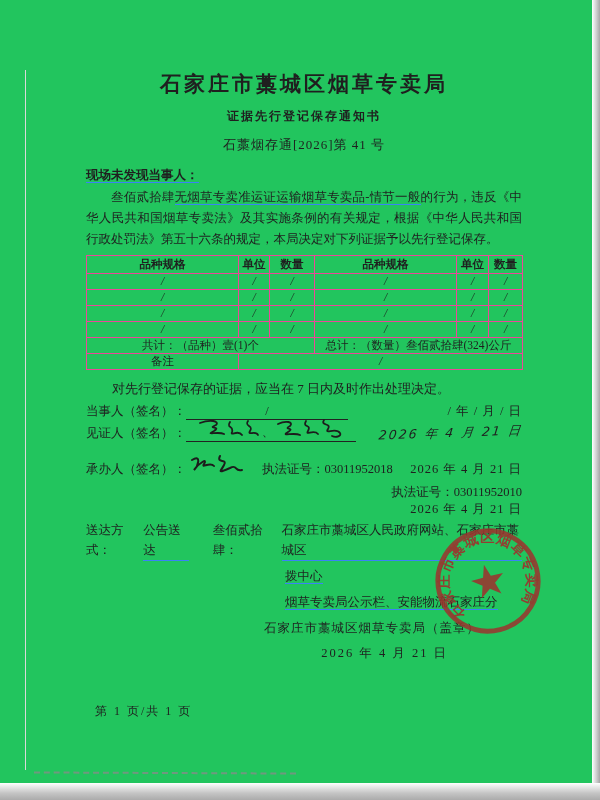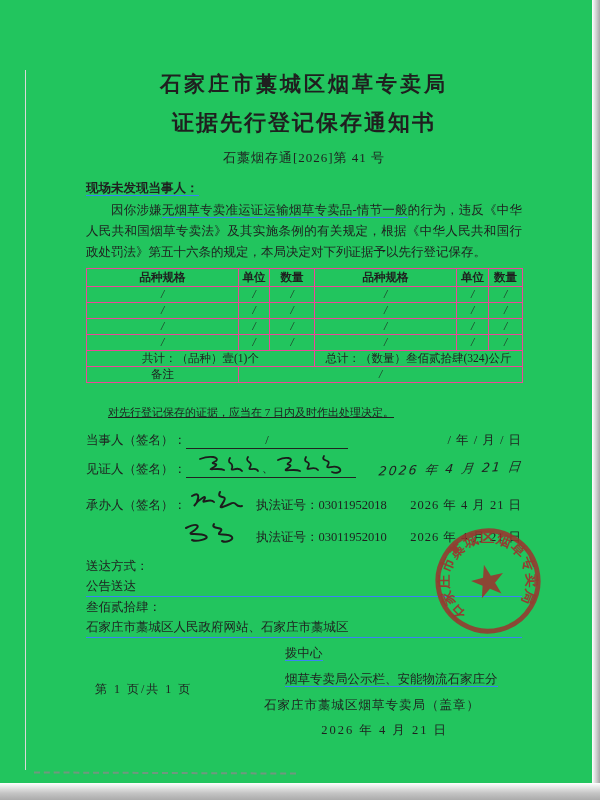--- a/index.html
+++ b/index.html
@@ -15,76 +15,76 @@
   .edge-bottom { position:absolute; bottom:0; left:0; width:100%; height:17px;
     background:linear-gradient(to bottom,#ffffff, #c4c4c4 60%, #ababab); }
   .scan-vline { position:absolute; left:25px; top:70px; height:700px; width:1px;
     background:#d9d9d9; }
   .page-edge-dash { position:absolute; left:34px; top:772px; width:262px; height:0;
     border-top:2px dashed #8a8a8a; transform:rotate(.25deg); opacity:.75; }
 
   .doc { position:absolute; left:0; top:0; right:0; bottom:0; padding:70px 78px 0 86px; }
 
   .h1 { text-align:center; font-size:21px; font-weight:bold; letter-spacing:3px; line-height:28px; }
-  .h2 { text-align:center; font-size:22px; font-weight:bold; letter-spacing:2px; margin-top:10px; }
+  .h2 { text-align:center; font-size:12px; font-weight:bold; letter-spacing:2px; margin-top:10px; }
   .docno { text-align:center; font-size:13px; margin-top:11px; letter-spacing:1px; }
 
   .salutation { margin-top:13px; font-size:12.5px; font-weight:600; }
   .ul { border-bottom:1px solid #3b82f6; }
   .para { margin-top:3px; font-size:12.5px; line-height:21px; text-indent:2em; text-align:justify; }
 
   table.goods { border-collapse:collapse; width:436px; margin-top:5px; table-layout:fixed;
     font-size:11.5px; }
   table.goods th, table.goods td { border:1px solid #ec4899; text-align:center;
     padding:1px 2px; line-height:13px; overflow:hidden; white-space:nowrap; }
   table.goods th { font-weight:bold; padding:2px; }
   td.slash { font-style:italic; }
   td.total-l { text-align:left; padding-left:6px;font-family:Liberation Serif, serif; }
   td.total-r { text-align:left; padding-left:8px; }
   td.remark-v { text-align:left; padding-left:20px; }
 
-  .note { margin-top:22px; font-size:11px; text-indent:2em;text-decoration:underline; }
-
-  .sigrow { display:flex; align-items:flex-end; font-size:12.5px; margin-top:7px; height:22px; }
+  .note { margin-top:10px; font-size:13px; text-indent:2em; }
+
+  .sigrow { display:flex; align-items:flex-end; font-size:12.5px; margin-top:0; height:22px; }
   .sigrow .label { white-space:nowrap; }
   .sigline { display:inline-block; border-bottom:1px solid #222; text-align:center; }
   .date-r { margin-left:auto; white-space:nowrap; letter-spacing:1px; }
   .hw { font-family:"DejaVu Sans","Liberation Sans",sans-serif; font-style:italic;
     transform:skewX(-8deg) rotate(-2deg); display:inline-block; letter-spacing:2px; }
   .sig-svg { display:inline-block; vertical-align:bottom; }
-  .indent-handler { margin-left:96px; }
-
-  .delivery { display:flex; font-size:12.5px; margin-top:10px; line-height:20px;flex-direction:column; }
+  .indent-handler { margin-left:96px;flex-direction:column; }
+
+  .delivery { display:flex; font-size:12.5px; margin-top:10px; line-height:20px; }
   .delivery .gap { width:26px; }
   .dl-cont { font-size:12.5px; margin-left:199px; margin-top:5px; line-height:21px; }
 
   .issuer { text-align:right; font-size:12.5px; margin-top:7px; padding-right:42px; letter-spacing:1px; }
   .issuer-date { text-align:right; font-size:12.5px; margin-top:8px; padding-right:74px; letter-spacing:2px; }
 
-  .footer { position:absolute; left:95px; top:681px; font-size:12px; letter-spacing:2px; }
+  .footer { position:absolute; left:95px; top:703px; font-size:12px; letter-spacing:2px; }
 
   .seal { position:absolute; left:430px; top:523px; width:116px; height:116px;
     transform:rotate(-14deg); opacity:.92; pointer-events:none; }
 </style>
 </head>
 <body>
 
 <div class="page">
 
   <div class="scan-vline"></div>
 
   <div class="doc">
 
     <div class="h1">石家庄市藁城区烟草专卖局</div>
     <div class="h2">证据先行登记保存通知书</div>
     <div class="docno">石藁烟存通[2026]第 41 号</div>
 
     <div class="salutation"><span class="ul">现场未发现当事人：</span></div>
 
-    <div class="para"><span>因你涉嫌</span><span class="ul">无烟草专卖准运证运输烟草专卖品-情节一般</span><span>的行为，违反《中华人民共和国烟草专卖法》及其实施条例的有关规定，根据《中华人民共和国行政处罚法》第五十六条的规定，本局决定对下列证据予以先行登记保存。</span></div>
+    <div class="para"><span>叁佰贰拾肆</span><span class="ul">无烟草专卖准运证运输烟草专卖品-情节一般</span><span>的行为，违反《中华人民共和国烟草专卖法》及其实施条例的有关规定，根据《中华人民共和国行政处罚法》第五十六条的规定，本局决定对下列证据予以先行登记保存。</span></div>
 
     <table class="goods">
       <colgroup>
         <col style="width:152px">
           <col style="width:31px">
           <col style="width:45px">
         <col style="width:142px">
           <col style="width:32px">
           <col style="width:34px">
       </colgroup>
@@ -158,21 +158,21 @@
         </svg>
       </span>
       <span class="date-r hw">2026 年 4 月 21 日</span>
     </div>
 
     <div class="sigrow" style="margin-top:10px; height:26px;">
       <span class="label">承办人（签名）：</span>
       <svg class="sig-svg" width="62" height="26" viewBox="0 0 62 26">
         <path d="M6,8 C16,2 12,14 8,18 C14,10 22,6 18,12 C15,17 24,9 28,14 M34,4 C30,12 42,6 38,13 C35,19 30,22 44,16 C52,12 48,20 56,18" fill="none" stroke="#1c1c1c" stroke-width="2" stroke-linecap="round"></path>
       </svg>
-      <span style="margin-left:8px;">执法证号：03011952018</span>
+      <span style="margin-left:14px;">执法证号：03011952018</span>
       <span class="date-r">2026 年 4 月 21 日</span>
     </div>
 
     <div class="sigrow indent-handler" style="margin-top:6px; height:26px;">
       <svg class="sig-svg" width="58" height="26" viewBox="0 0 58 26">
         <path d="M4,8 C16,2 20,6 10,12 C4,16 18,12 24,16 C28,19 14,22 10,20 M32,4 C28,10 44,6 38,12 C33,17 46,12 50,17 C52,20 44,23 40,21" fill="none" stroke="#1c1c1c" stroke-width="2" stroke-linecap="round"></path>
       </svg>
       <span style="margin-left:16px;">执法证号：03011952010</span>
       <span class="date-r">2026 年 4 月 21 日</span>
     </div>

